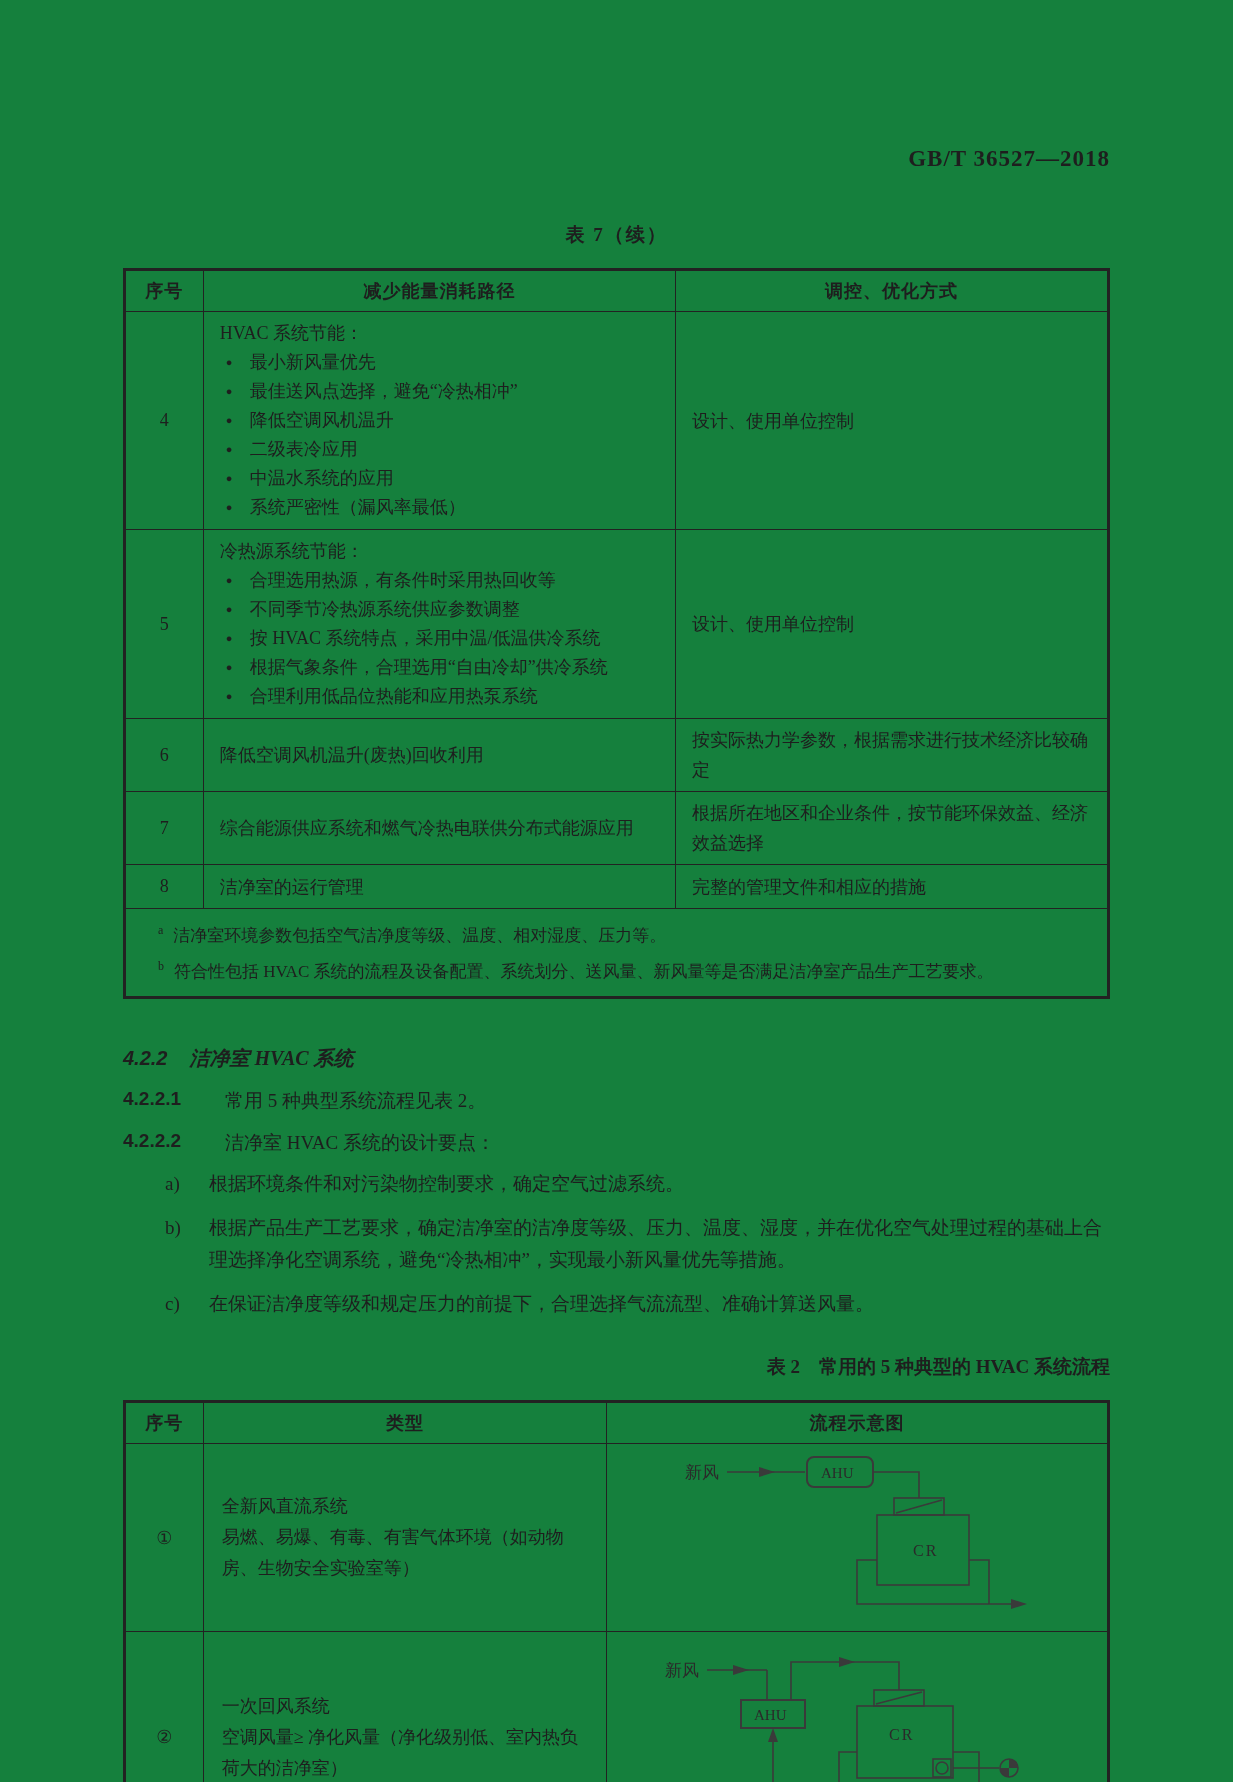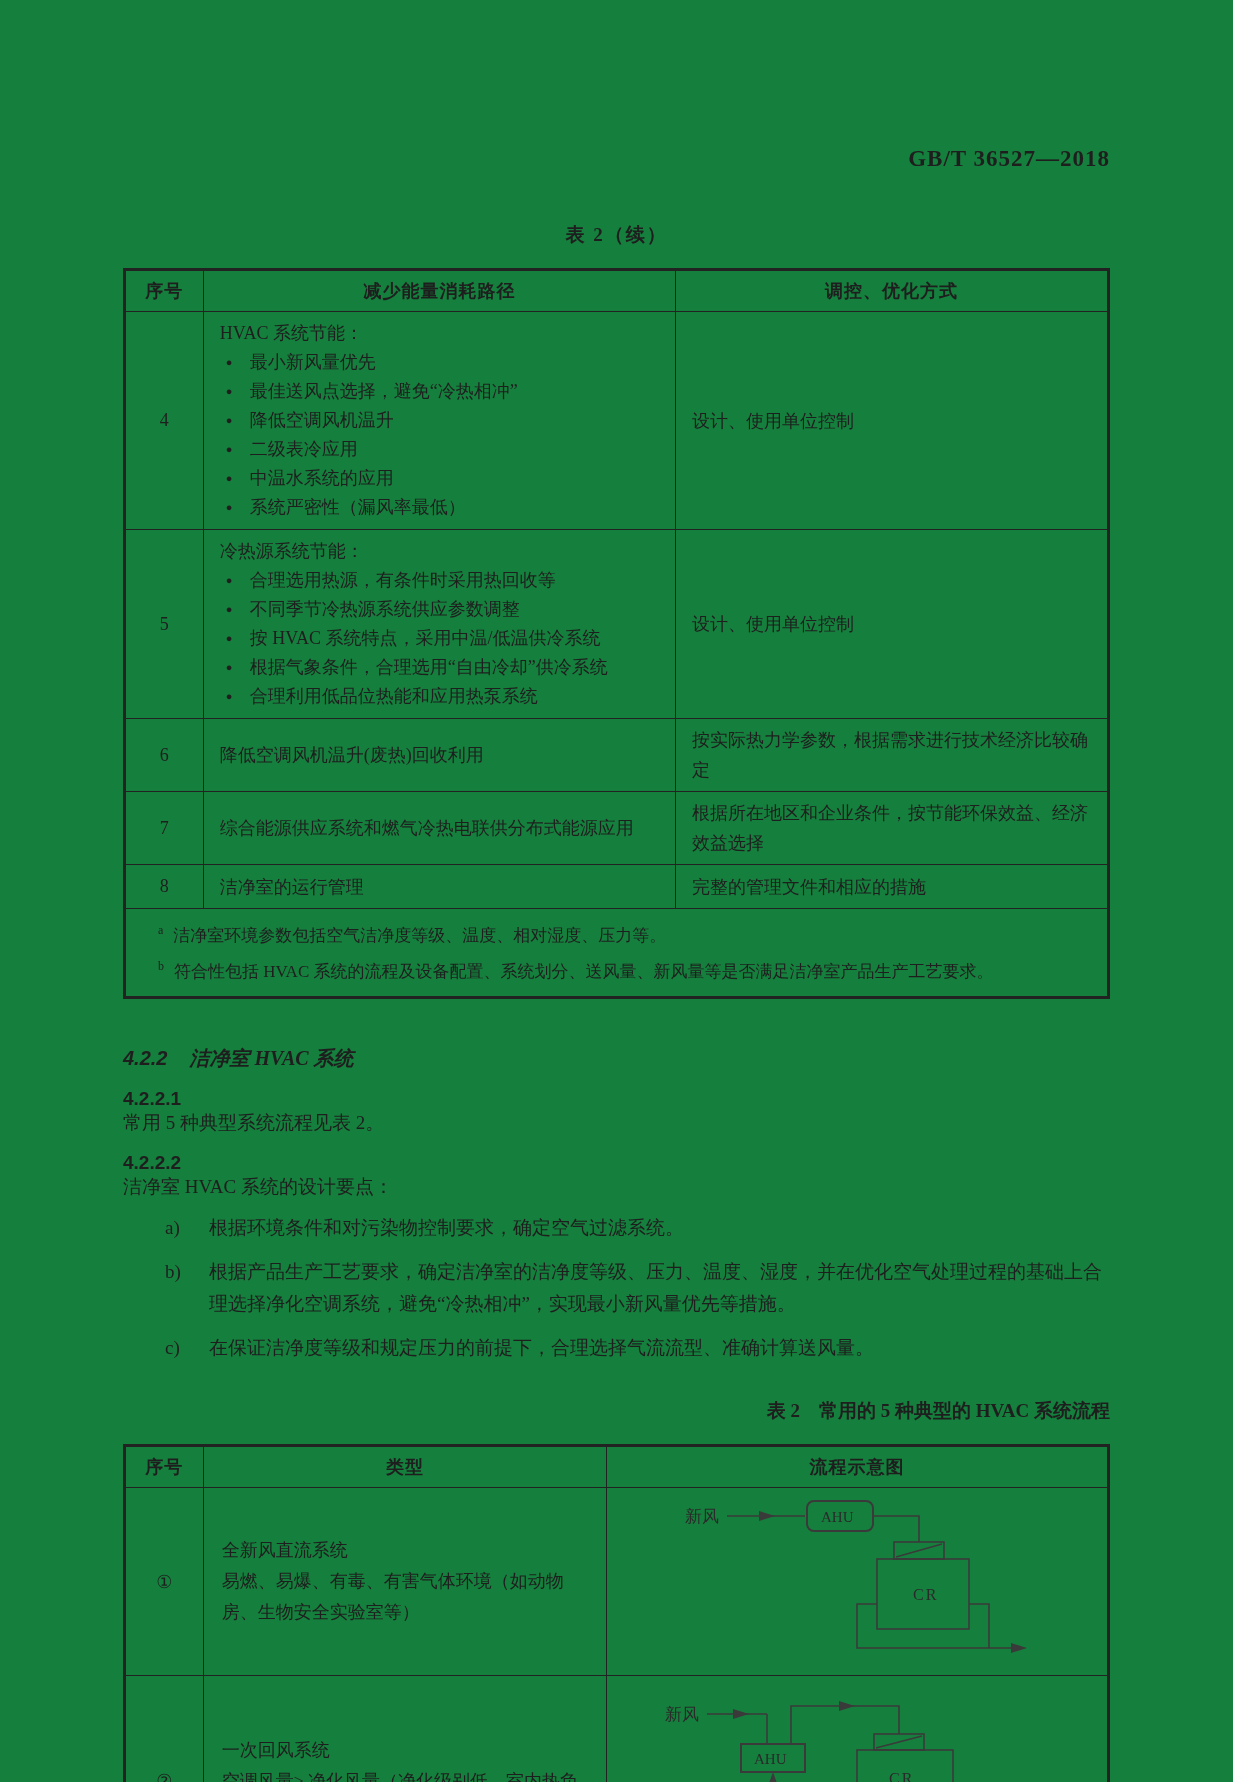--- a/index.html
+++ b/index.html
@@ -49,21 +49,21 @@
   .bullet { display:flex; line-height:29px; }
   .bullet .dot { width:30px; padding-left:6px; font-size:11px; line-height:29px; flex:none; }
   .simple-row td.path-cell { height:66px; }
   .short-row td.path-cell { height:44px; }
   td.footnote-cell { padding:6px 14px 10px 32px; border-top:2px solid #222; }
   .footnote { line-height:30px; font-size:17px; }
   .footnote sup { font-size:12px; margin-right:10px; }
 
   .sec-head { margin-top:46px; font-size:20px; font-weight:bold;font-style:italic; }
   .sec-head .num { font-family:"Liberation Sans","DejaVu Sans",sans-serif; margin-right:22px; }
-  .para { margin-top:16px; font-size:19px; display:flex;flex-direction:column; }
+  .para { margin-top:16px; font-size:19px; display:flex; }
   .para .num { font-family:"Liberation Sans","DejaVu Sans",sans-serif; font-weight:bold; width:102px; flex:none; }
   .abc-item { margin-top:12px; margin-left:42px; display:flex; font-size:19px; line-height:32px; }
   .abc-item .marker { width:44px; flex:none; }
   .abc-item .txt { flex:1; }
 
   .t2-caption {
     margin-top:34px;
     text-align:right;
     font-size:19px;
     font-weight:bold;
@@ -82,21 +82,21 @@
   svg text { fill:#2a2a2a; font-family:"Liberation Serif","DejaVu Serif",serif; }
 </style>
 </head>
 <body>
 
 <div class="page">
   <div class="content">
 
     <div class="doc-header">GB/T 36527—2018</div>
 
-    <div class="t1-caption">表 2（续）</div>
+    <div class="t1-caption">表 7（续）</div>
 
     <table class="std t1">
       <colgroup>
           <col class="col-no">
           <col class="col-path">
           <col class="col-ctrl">
         </colgroup>
       <tbody>
           <tr>
         <th>序号</th>

